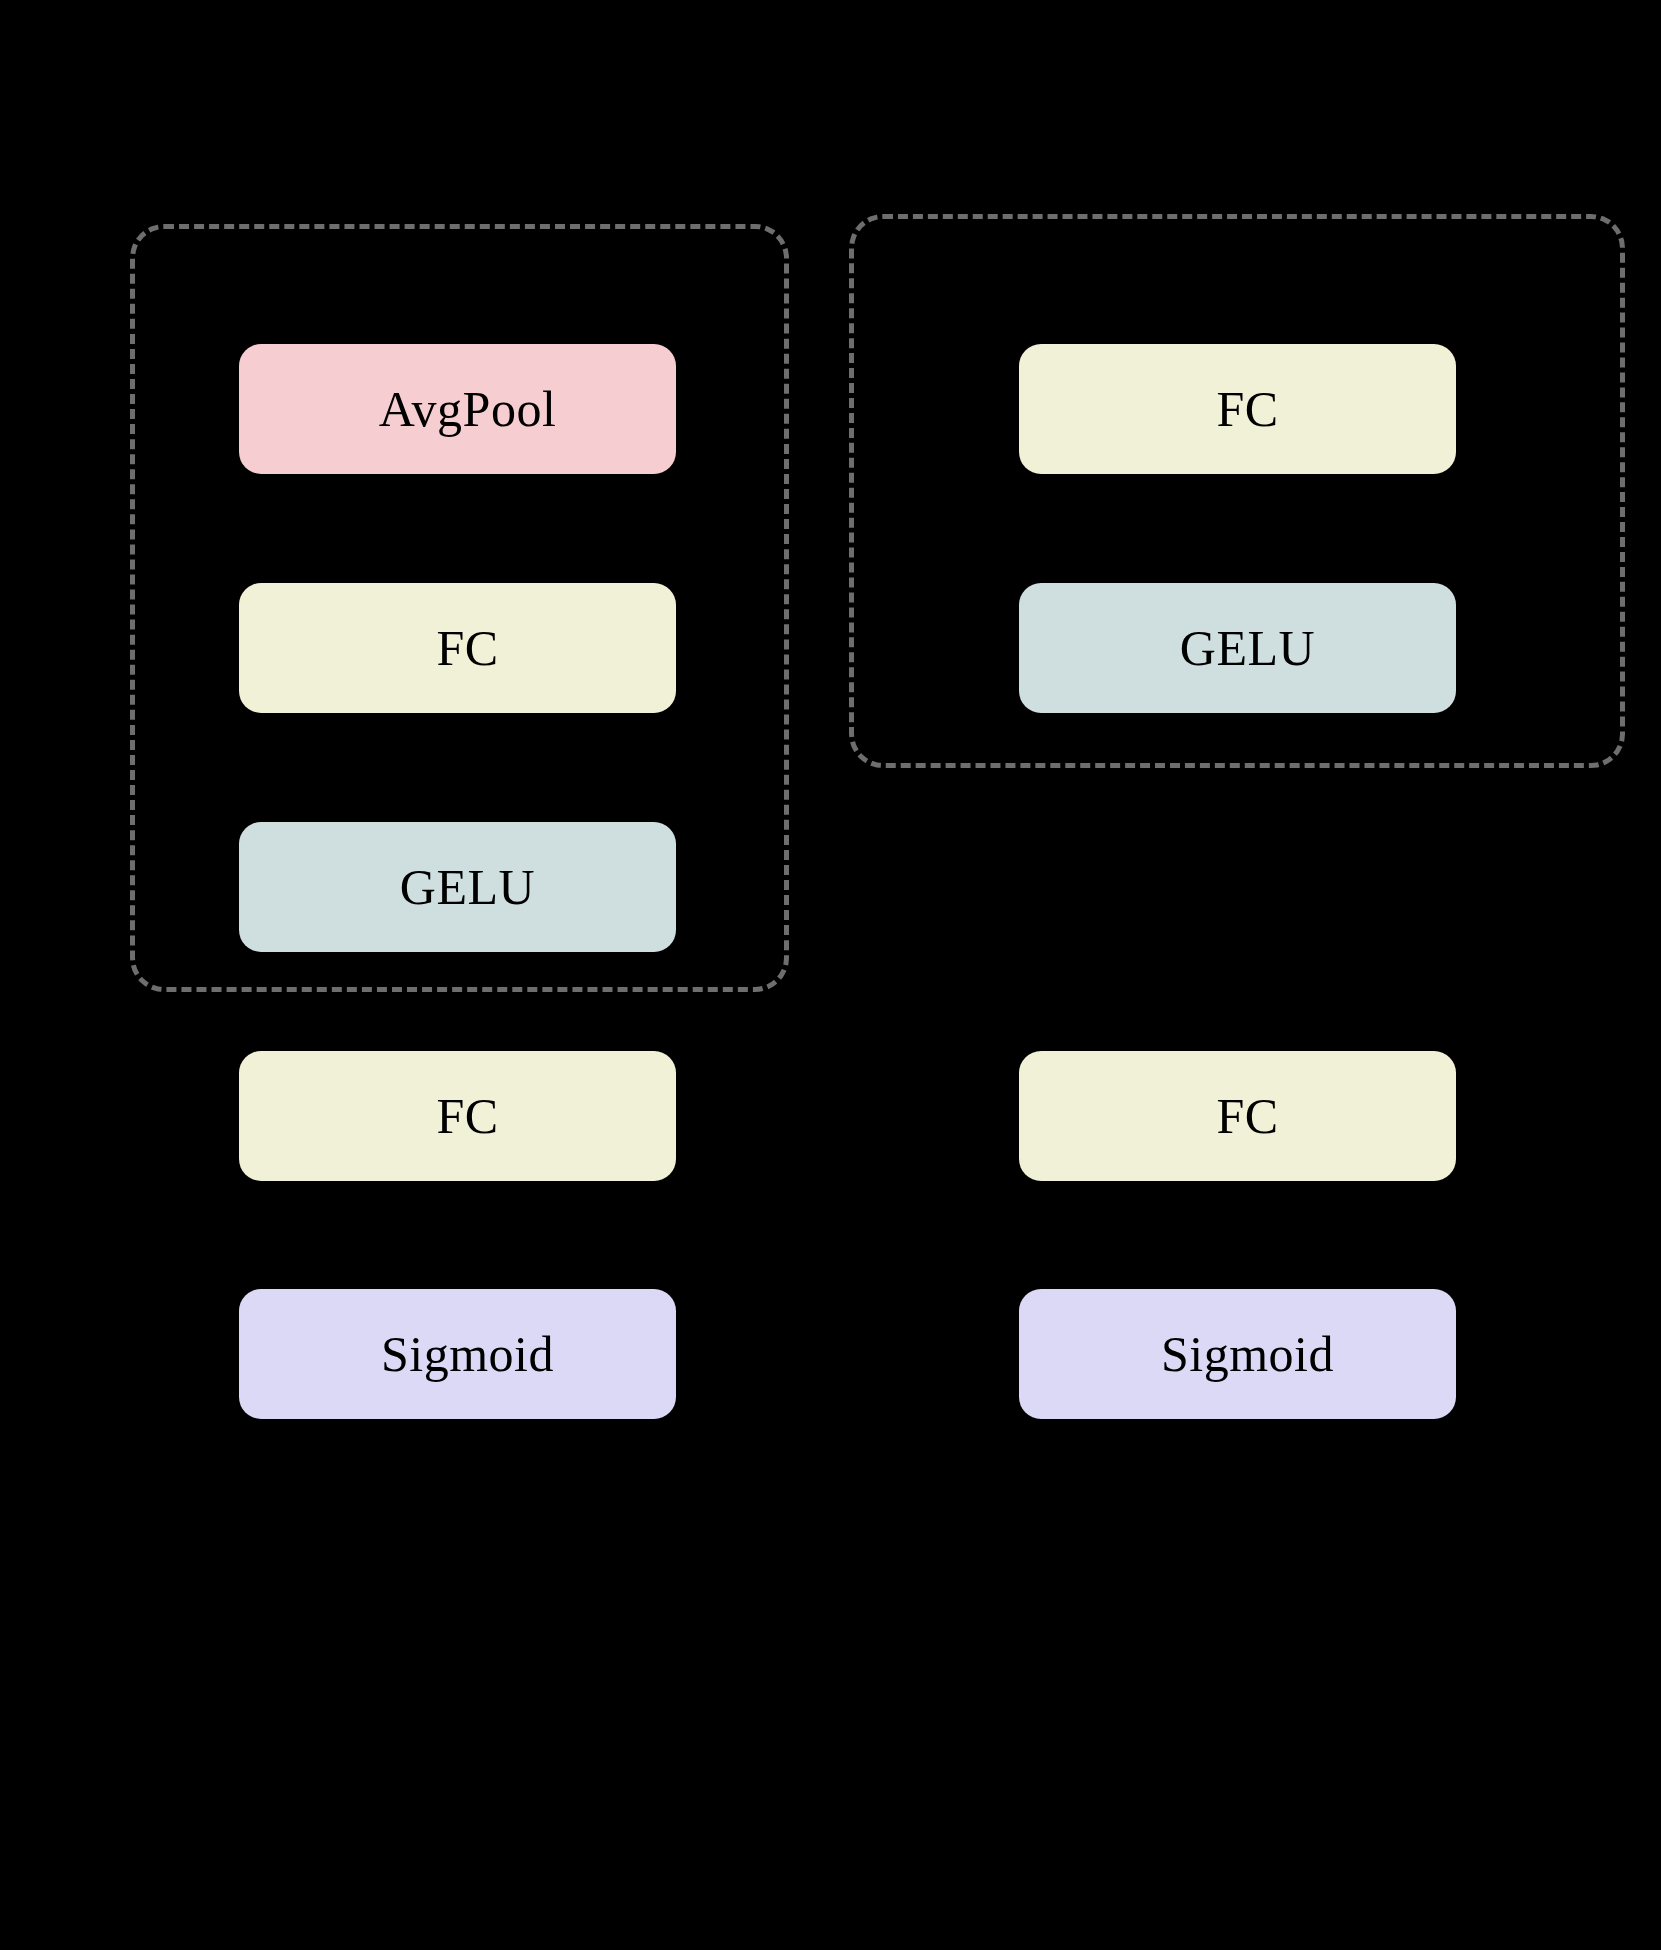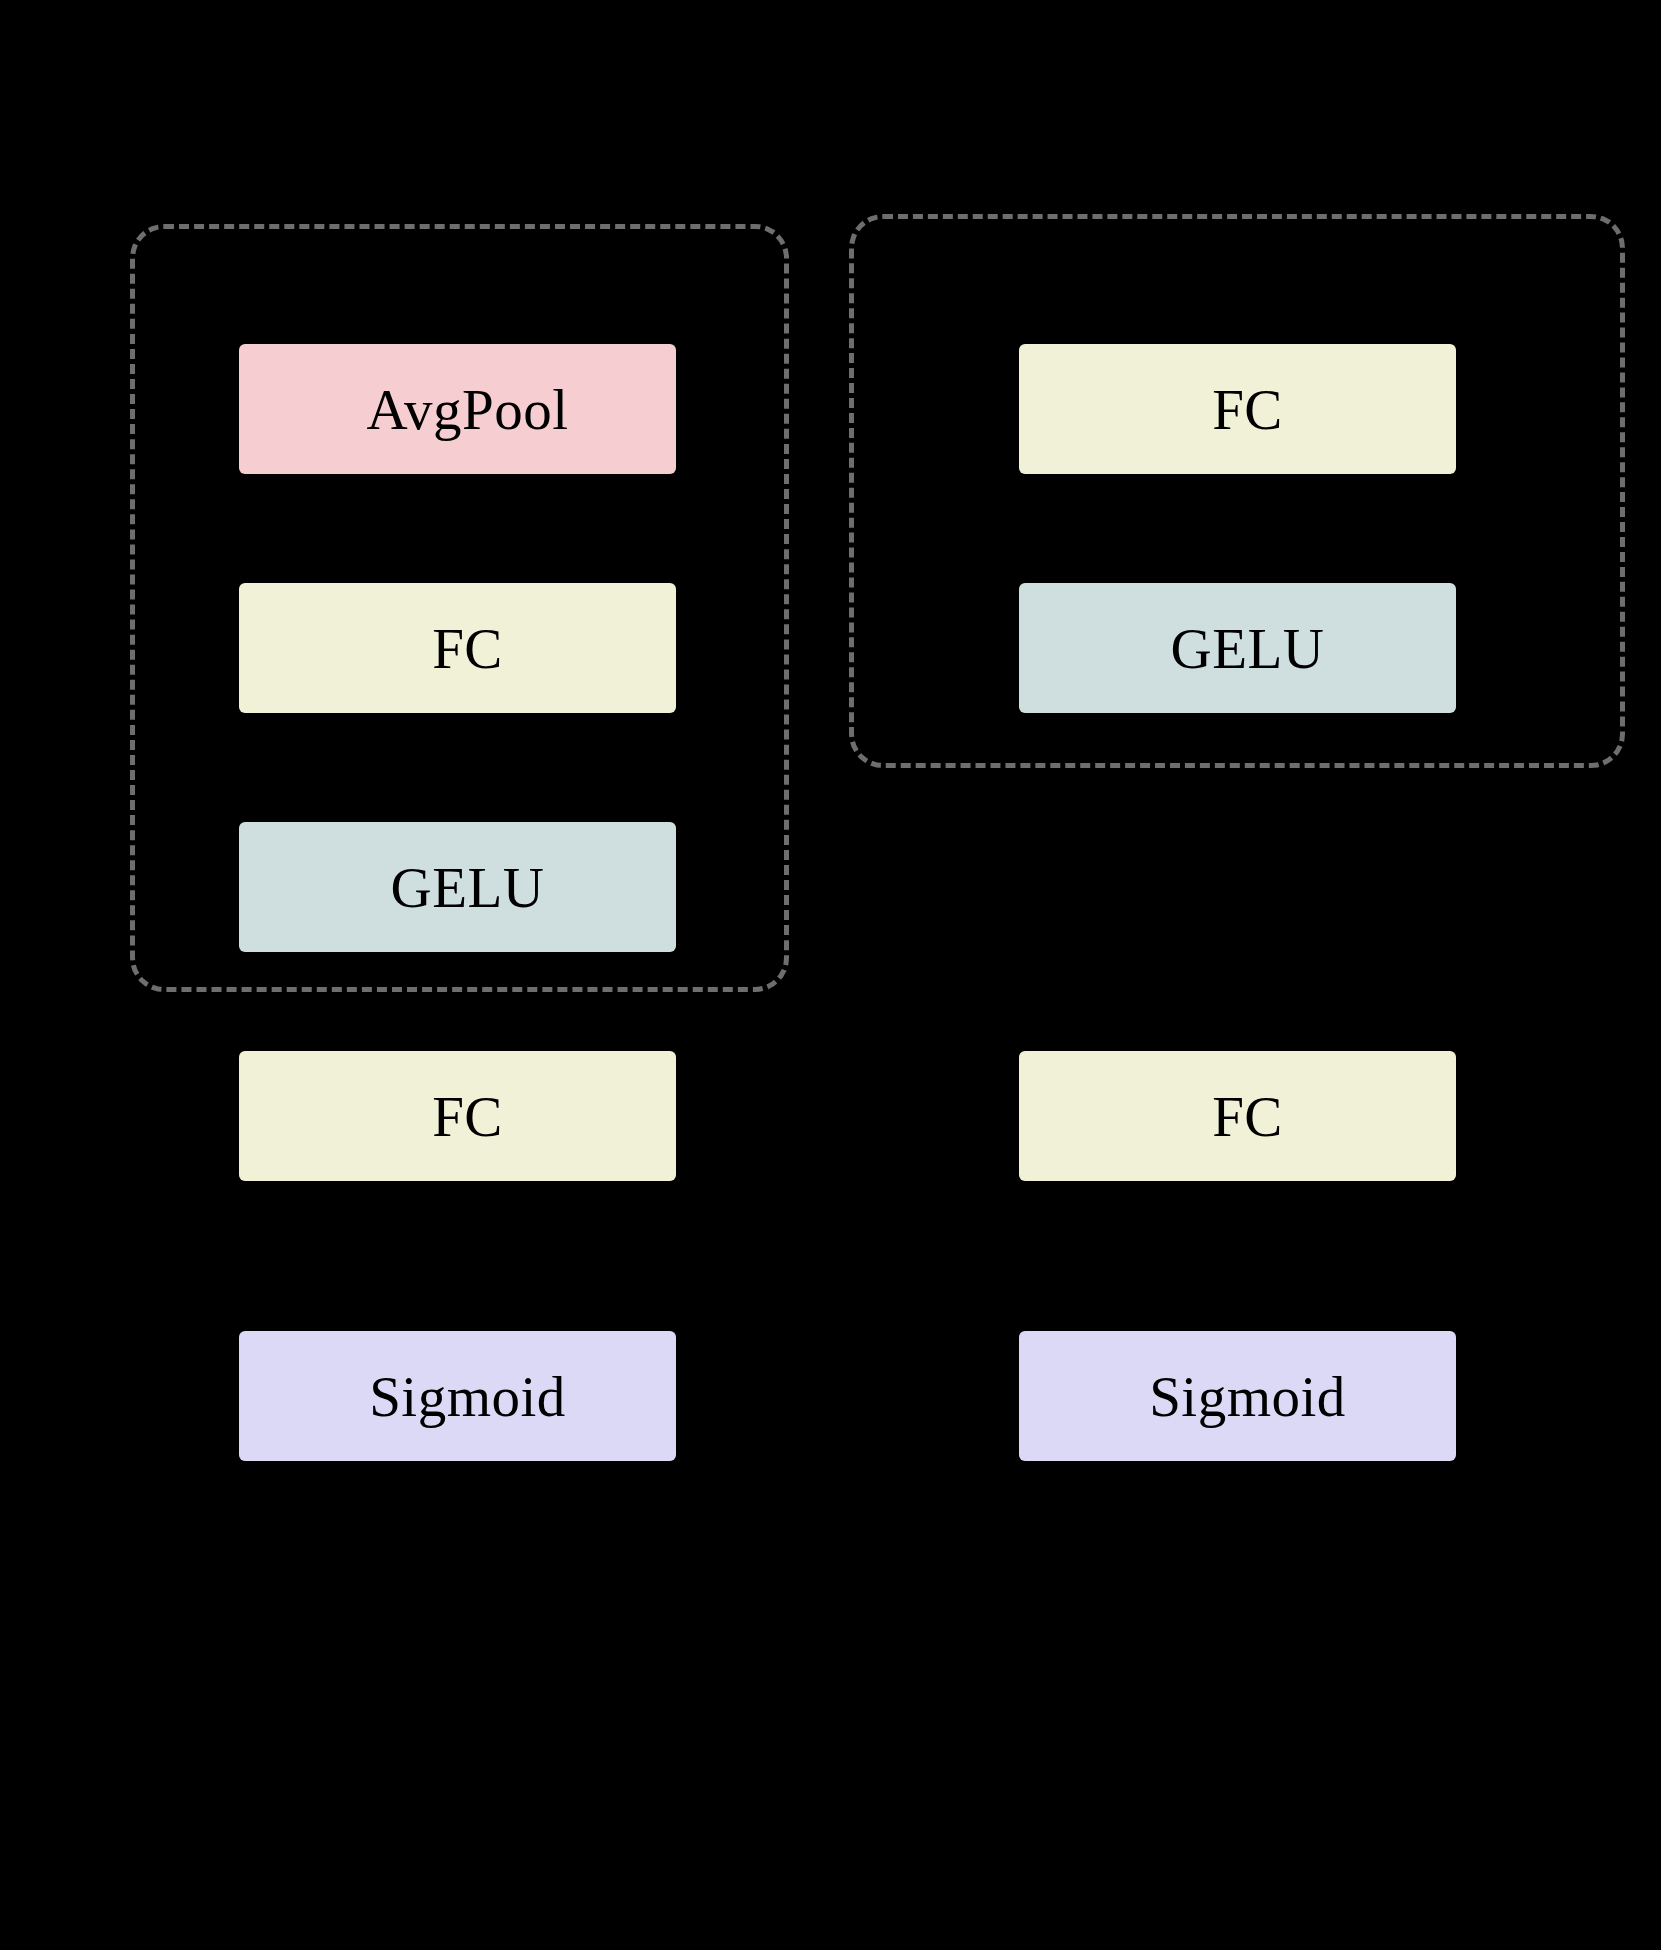--- a/index.html
+++ b/index.html
@@ -30,41 +30,41 @@
     box-sizing: border-box;
     border: 5px dashed #6e6e6e;
     border-radius: 34px;
     background: transparent;
   }
 
   
   .node {
     position: absolute;
     box-sizing: border-box;
-    border-radius: 6px;
+    border-radius: 22px;
     display: flex;
     align-items: center;
     justify-content: center;
     color: #000000;
-    font-size: 57px;
+    font-size: 50px;
     line-height: 1;
     letter-spacing: 0.5px;
     white-space: nowrap;
     padding-left: 20px;
   }
 
   
   .col-left  { left: 239px; width: 437px; }
   .col-right { left: 1019px; width: 437px; }
 
   .row-1 { top: 344px;  height: 130px; }
   .row-2 { top: 583px;  height: 130px; }
   .row-3 { top: 822px;  height: 130px; }
   .row-4 { top: 1051px; height: 130px; }
-  .row-5 { top: 1289px; height: 130px; margin-top: 42px; }
+  .row-5 { top: 1289px; height: 130px; }
 
   
   #group-left  { left: 130px; top: 224px; width: 659px; height: 768px; }
   #group-right { left: 849px; top: 214px; width: 776px; height: 554px; }
 </style>
 </head>
 <body>
 
 <div id="canvas" style="background: rgb(0, 0, 0);">
 

